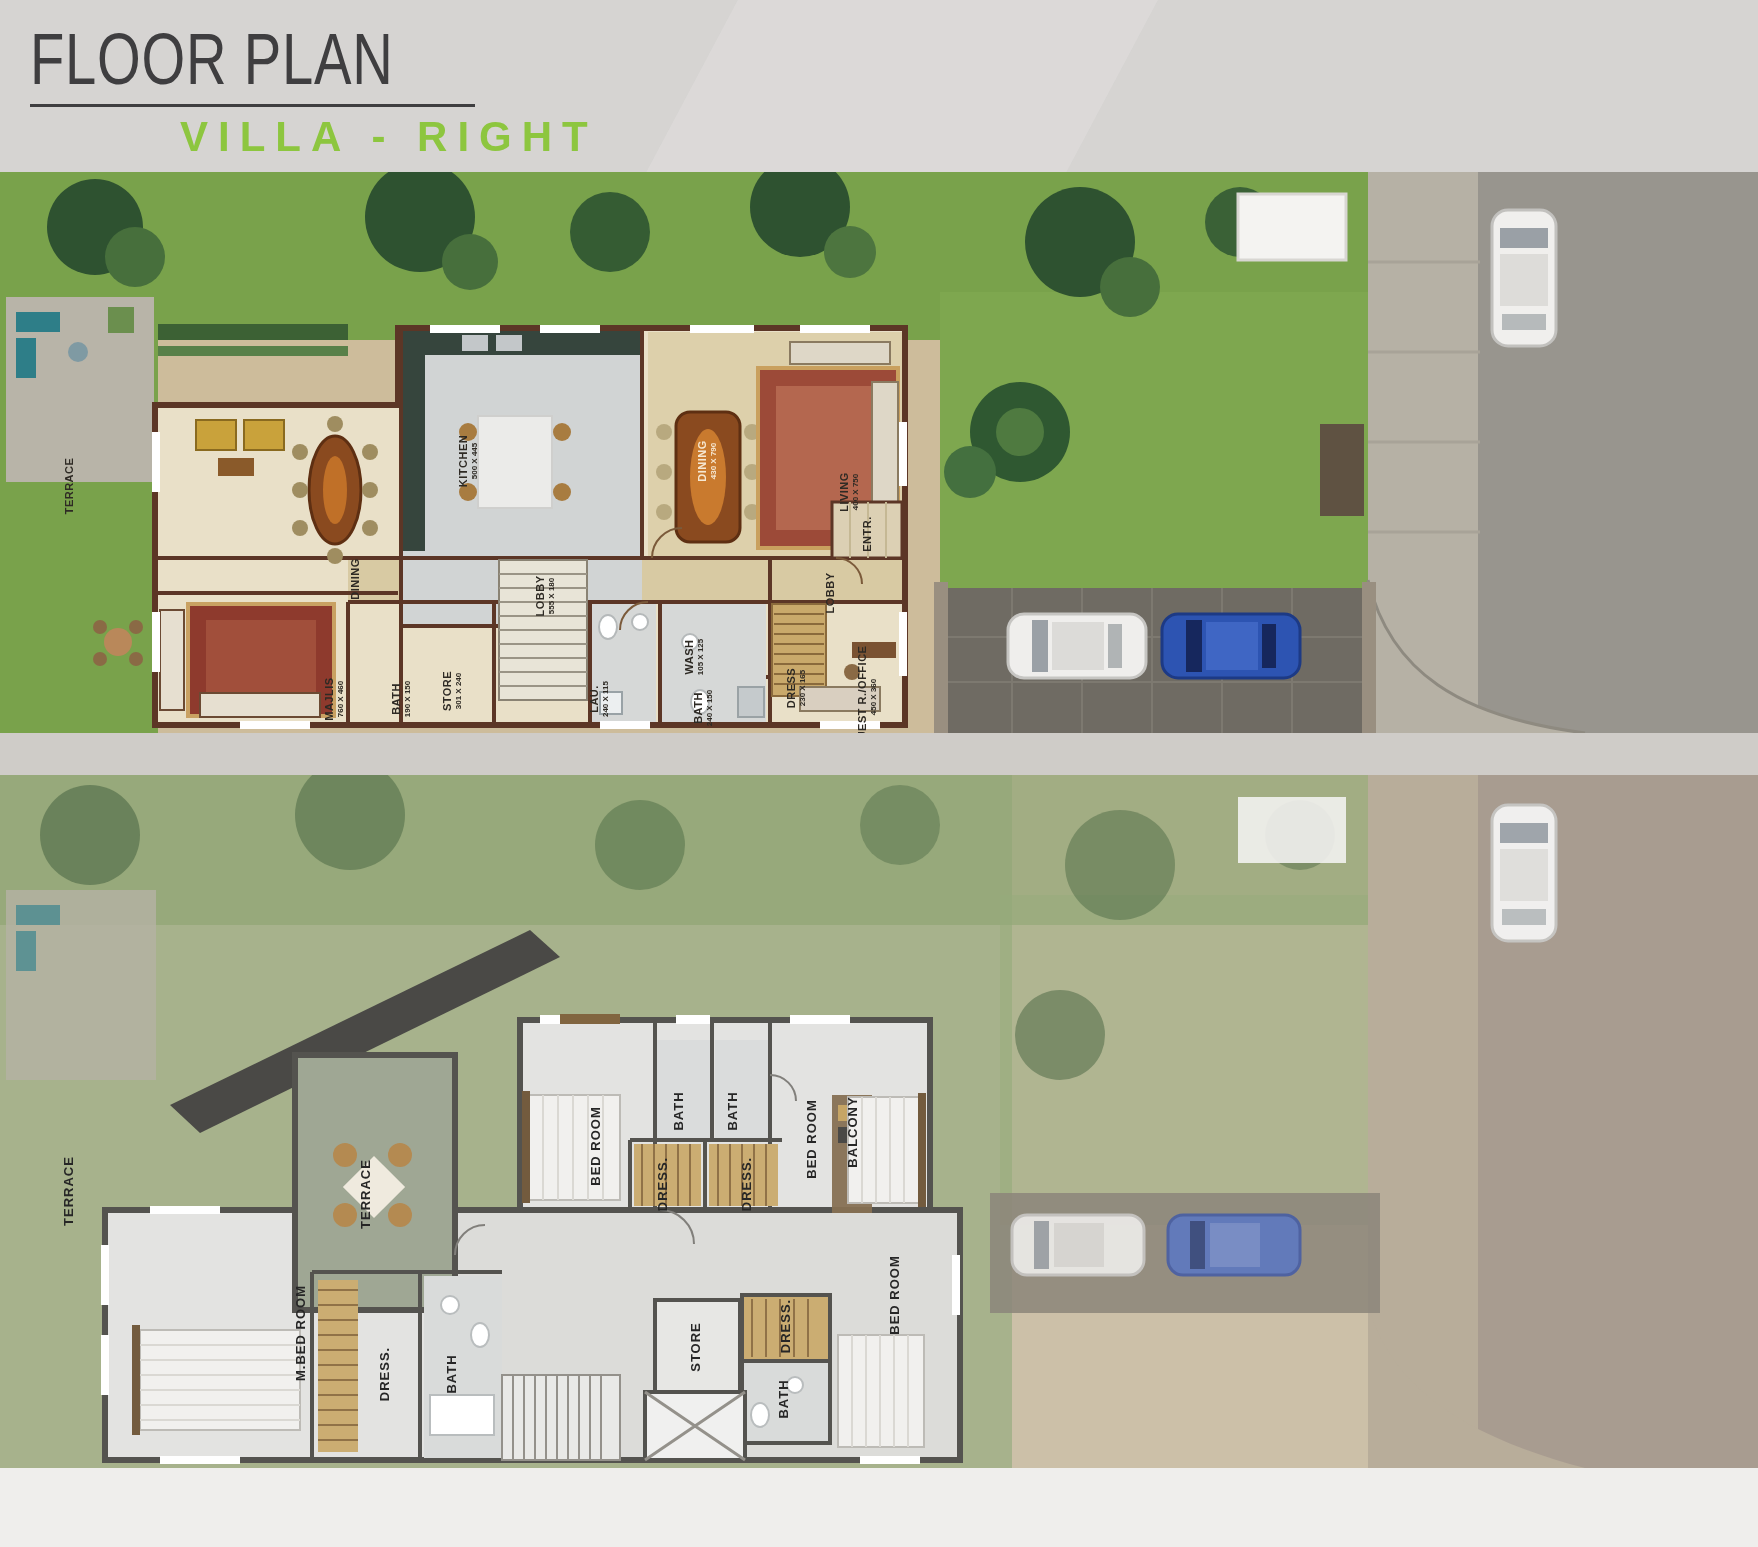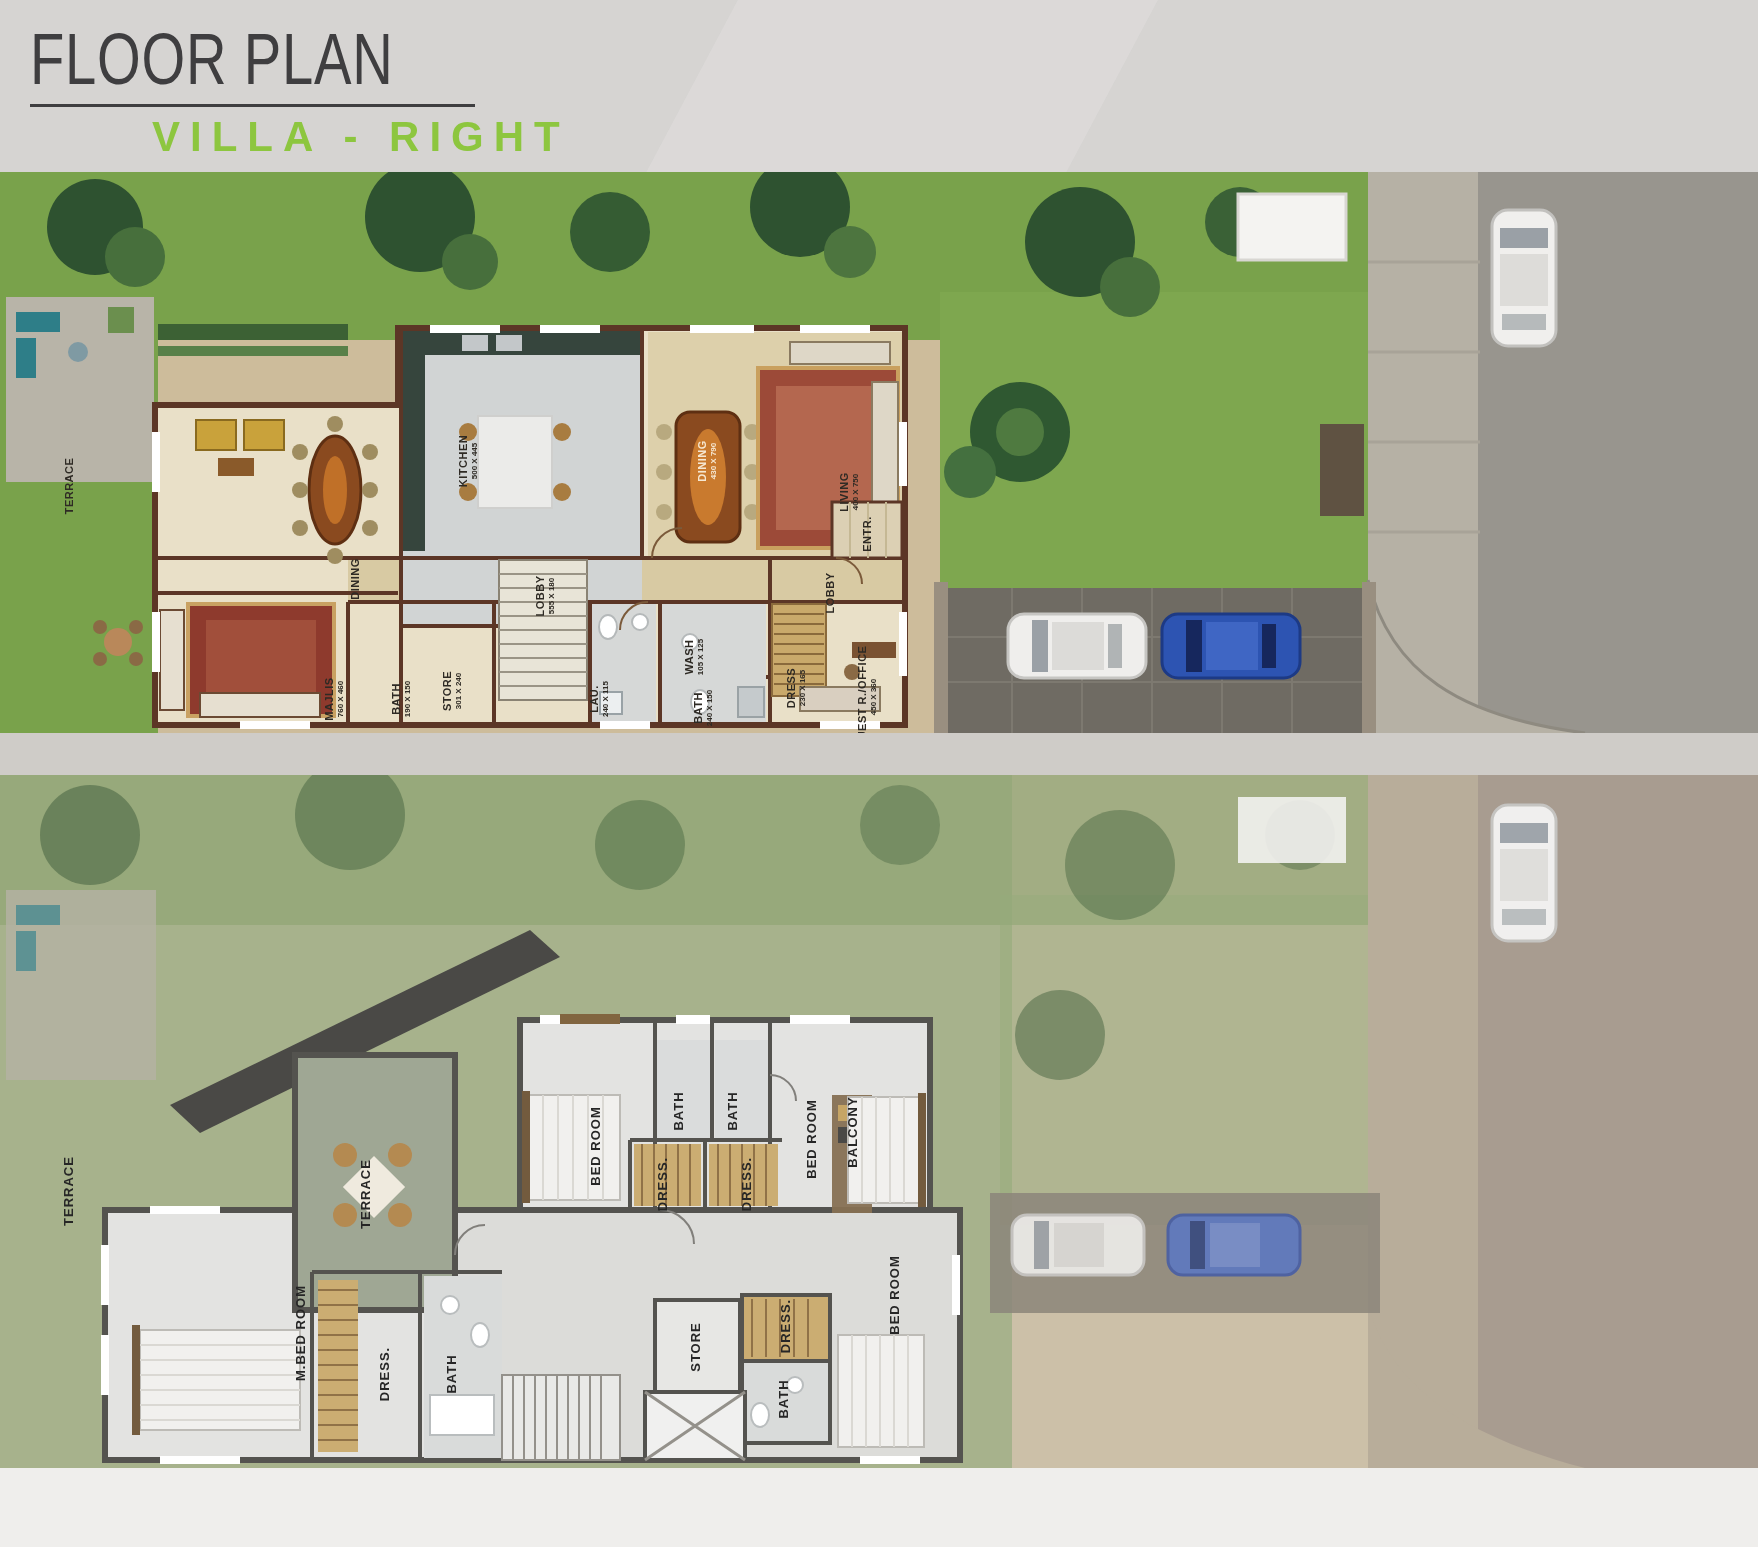--- a/index.html
+++ b/index.html
@@ -31,21 +31,21 @@
 </style>
 </head>
 <body>
 
 <div class="page">
 
   <div class="header">
     <div class="wedge"></div>
     <div class="title">FLOOR PLAN</div>
     <div class="rule"></div>
-    <div class="subtitle" style="color: rgb(141, 198, 63);">VILLA  -  RIGHT</div>
+    <div class="subtitle" style="color: rgb(141, 198, 63); margin-left: 28px;">VILLA  -  RIGHT</div>
   </div>
 
   <section class="panel panel-top">
     <svg viewBox="0 0 1758 561" preserveAspectRatio="none">
 
       <g>
         <rect x="0" y="0" width="1758" height="561" fill="#cdbc9b"></rect>
         <rect x="0" y="0" width="1370" height="168" fill="#79a24b"></rect>
         <rect x="0" y="0" width="158" height="561" fill="#79a24b"></rect>
         <rect x="940" y="120" width="432" height="330" fill="#7ea74f"></rect>

